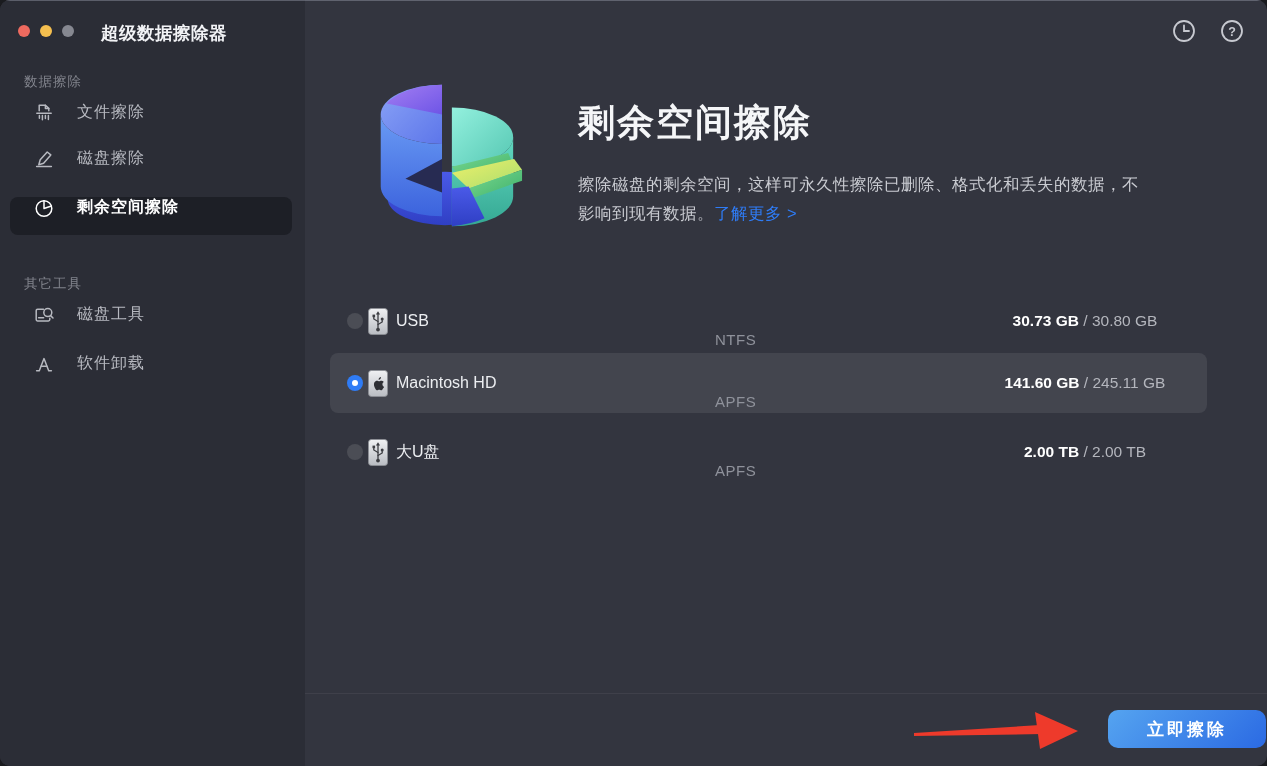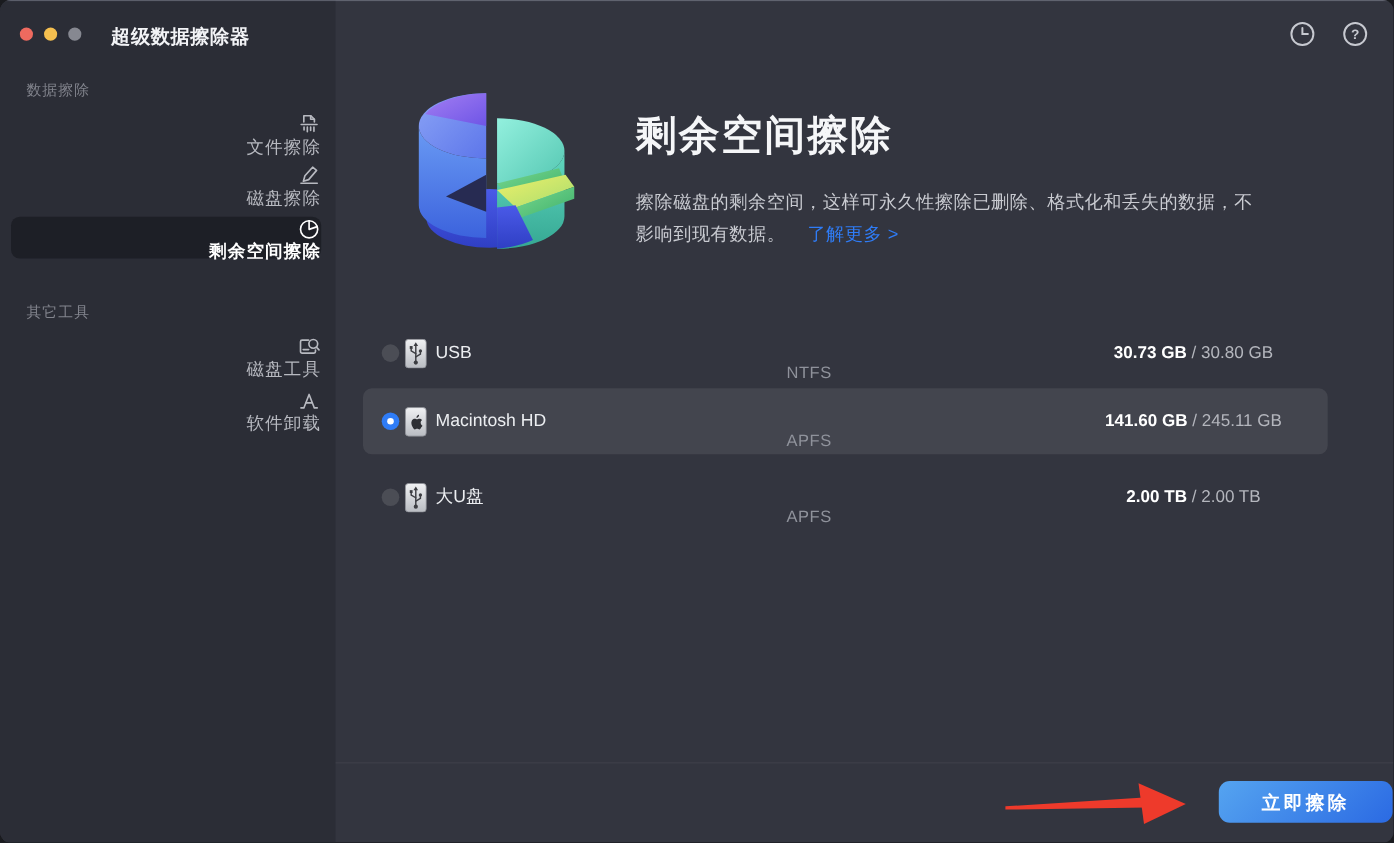--- a/index.html
+++ b/index.html
@@ -8,34 +8,34 @@
   .window::before{content:"";position:absolute;left:0;top:0;right:0;height:1px;background:rgba(150,155,170,.45);z-index:50;}
 
   
   .sidebar{position:absolute;left:0;top:0;width:305px;height:766px;background:#2b2d36;}
   .traffic{position:absolute;top:25px;width:12px;height:12px;border-radius:50%;}
   .tl-close{left:18px;background:#ee6a5f;}
   .tl-min{left:40px;background:#f5bf4f;}
   .tl-zoom{left:62px;background:#868891;}
   .app-title{position:absolute;left:101px;top:21px;font-size:17.5px;font-weight:700;color:#f2f3f6;letter-spacing:.5px;white-space:nowrap;}
   .side-header{position:absolute;left:24px;font-size:13.5px;color:#82848d;letter-spacing:1px;}
-  .side-item{position:absolute;left:10px;width:282px;height:38px;border-radius:8px;display:flex;align-items:flex-end;padding-left:23px;box-sizing:border-box;color:#b7b9c0;cursor:default;flex-direction:column;}
+  .side-item{position:absolute;left:10px;width:282px;height:38px;border-radius:8px;display:flex;align-items:flex-start;padding-left:23px;box-sizing:border-box;color:#b7b9c0;cursor:default;}
   .side-item .s-icon{width:22px;height:22px;flex:0 0 22px;display:block;}
   .side-item .s-label{margin-left:22px;font-size:16px;letter-spacing:1px;white-space:nowrap;}
   .side-item.selected{background:#1d1f26;color:#ffffff;}
   .side-item.selected .s-label{font-weight:700;}
 
   
   .tb-icon{position:absolute;top:19px;width:24px;height:24px;}
 
   
   .hero-art{position:absolute;left:358px;top:70px;}
   .page-title{position:absolute;left:578px;top:98px;font-size:37px;font-weight:700;color:#f5f6f8;letter-spacing:2px;white-space:nowrap;}
   .page-desc{position:absolute;left:578px;top:170px;width:620px;font-size:16.5px;line-height:29px;color:#c9cbd1;letter-spacing:.5px;}
-  .learn-more{color:#2f7cf6;margin-left:20px;text-decoration:none;cursor:pointer;white-space:nowrap;}
+  .learn-more{color:#2f7cf6;text-decoration:none;cursor:pointer;white-space:nowrap;}
 
   
   .drive-row{position:absolute;left:330px;width:877px;height:60px;}
   .drive-row.selected{background:#43454e;border-radius:8px;text-decoration:underline;}
   .radio{position:absolute;left:17px;top:50%;margin-top:-8px;width:16px;height:16px;border-radius:50%;background:#4b4d55;}
   .radio.on{background:#2f7cf6;}
   .radio.on::after{content:"";position:absolute;left:5px;top:5px;width:6px;height:6px;border-radius:50%;background:#fff;}
   .drive-icon{position:absolute;left:38px;top:50%;margin-top:-13px;width:20px;height:27px;}
   .drive-name{position:absolute;left:66px;top:50%;transform:translateY(-50%);font-size:16px;color:#eceef1;white-space:nowrap;}
   .drive-fs{position:absolute;left:385px;width:140px;top:50%;transform:translateY(-50%);text-align:left;font-size:15px;color:#8f929b;letter-spacing:.5px;margin-top:18px;}

